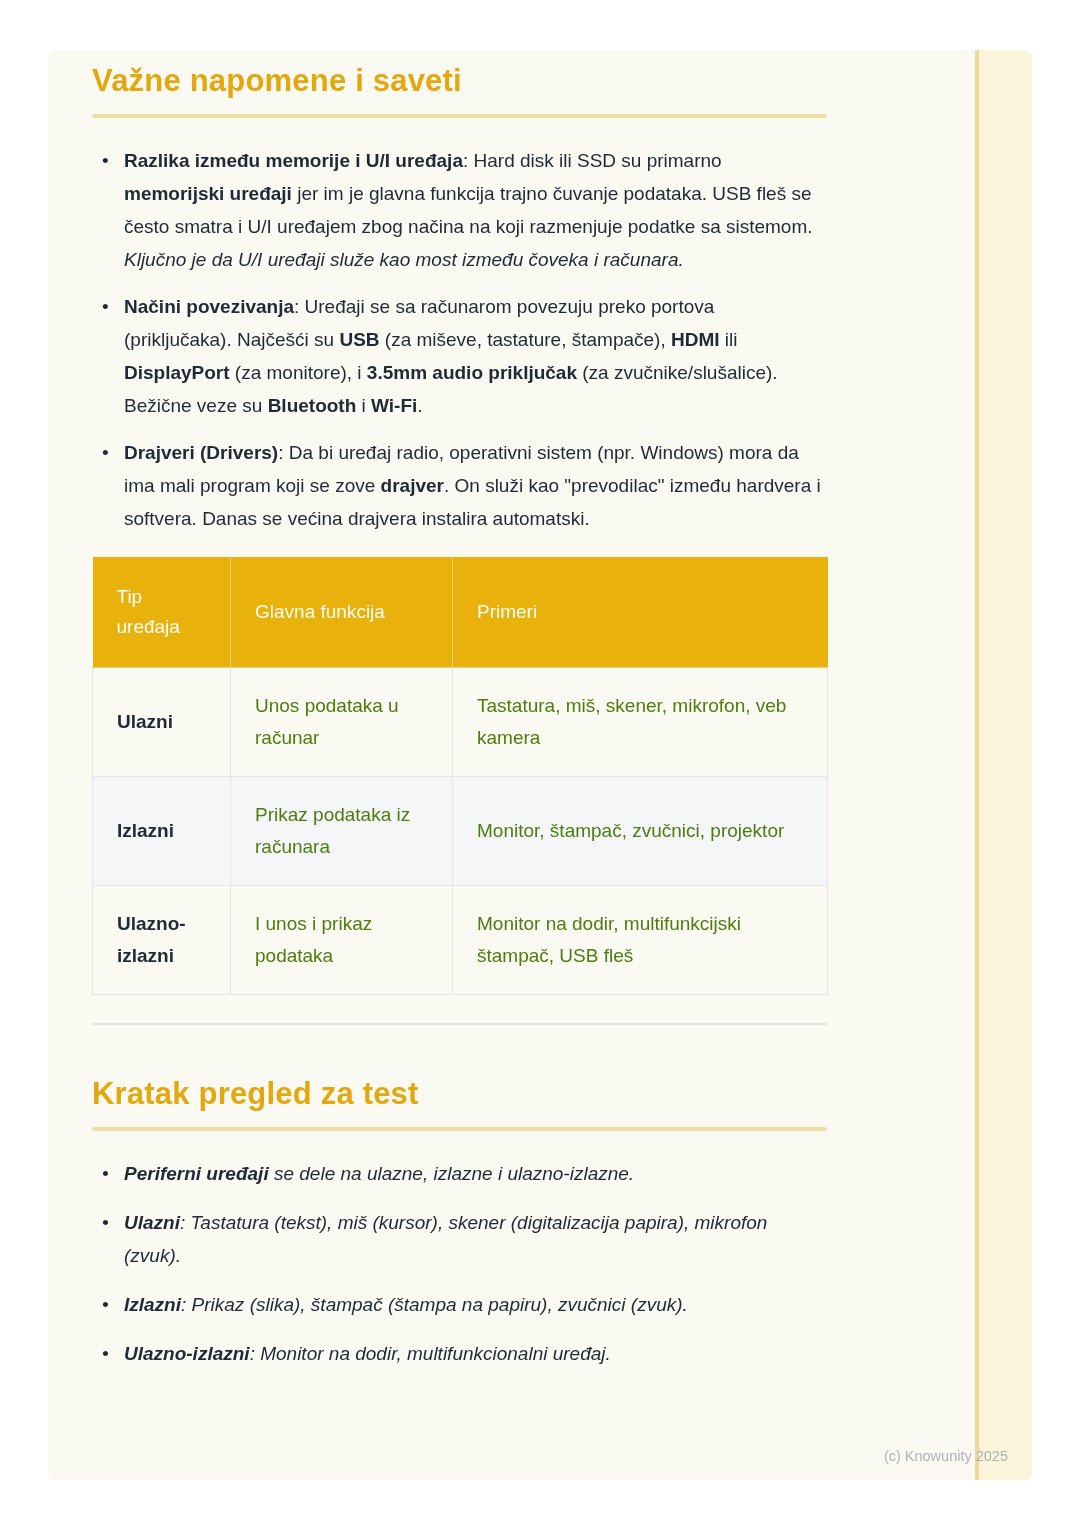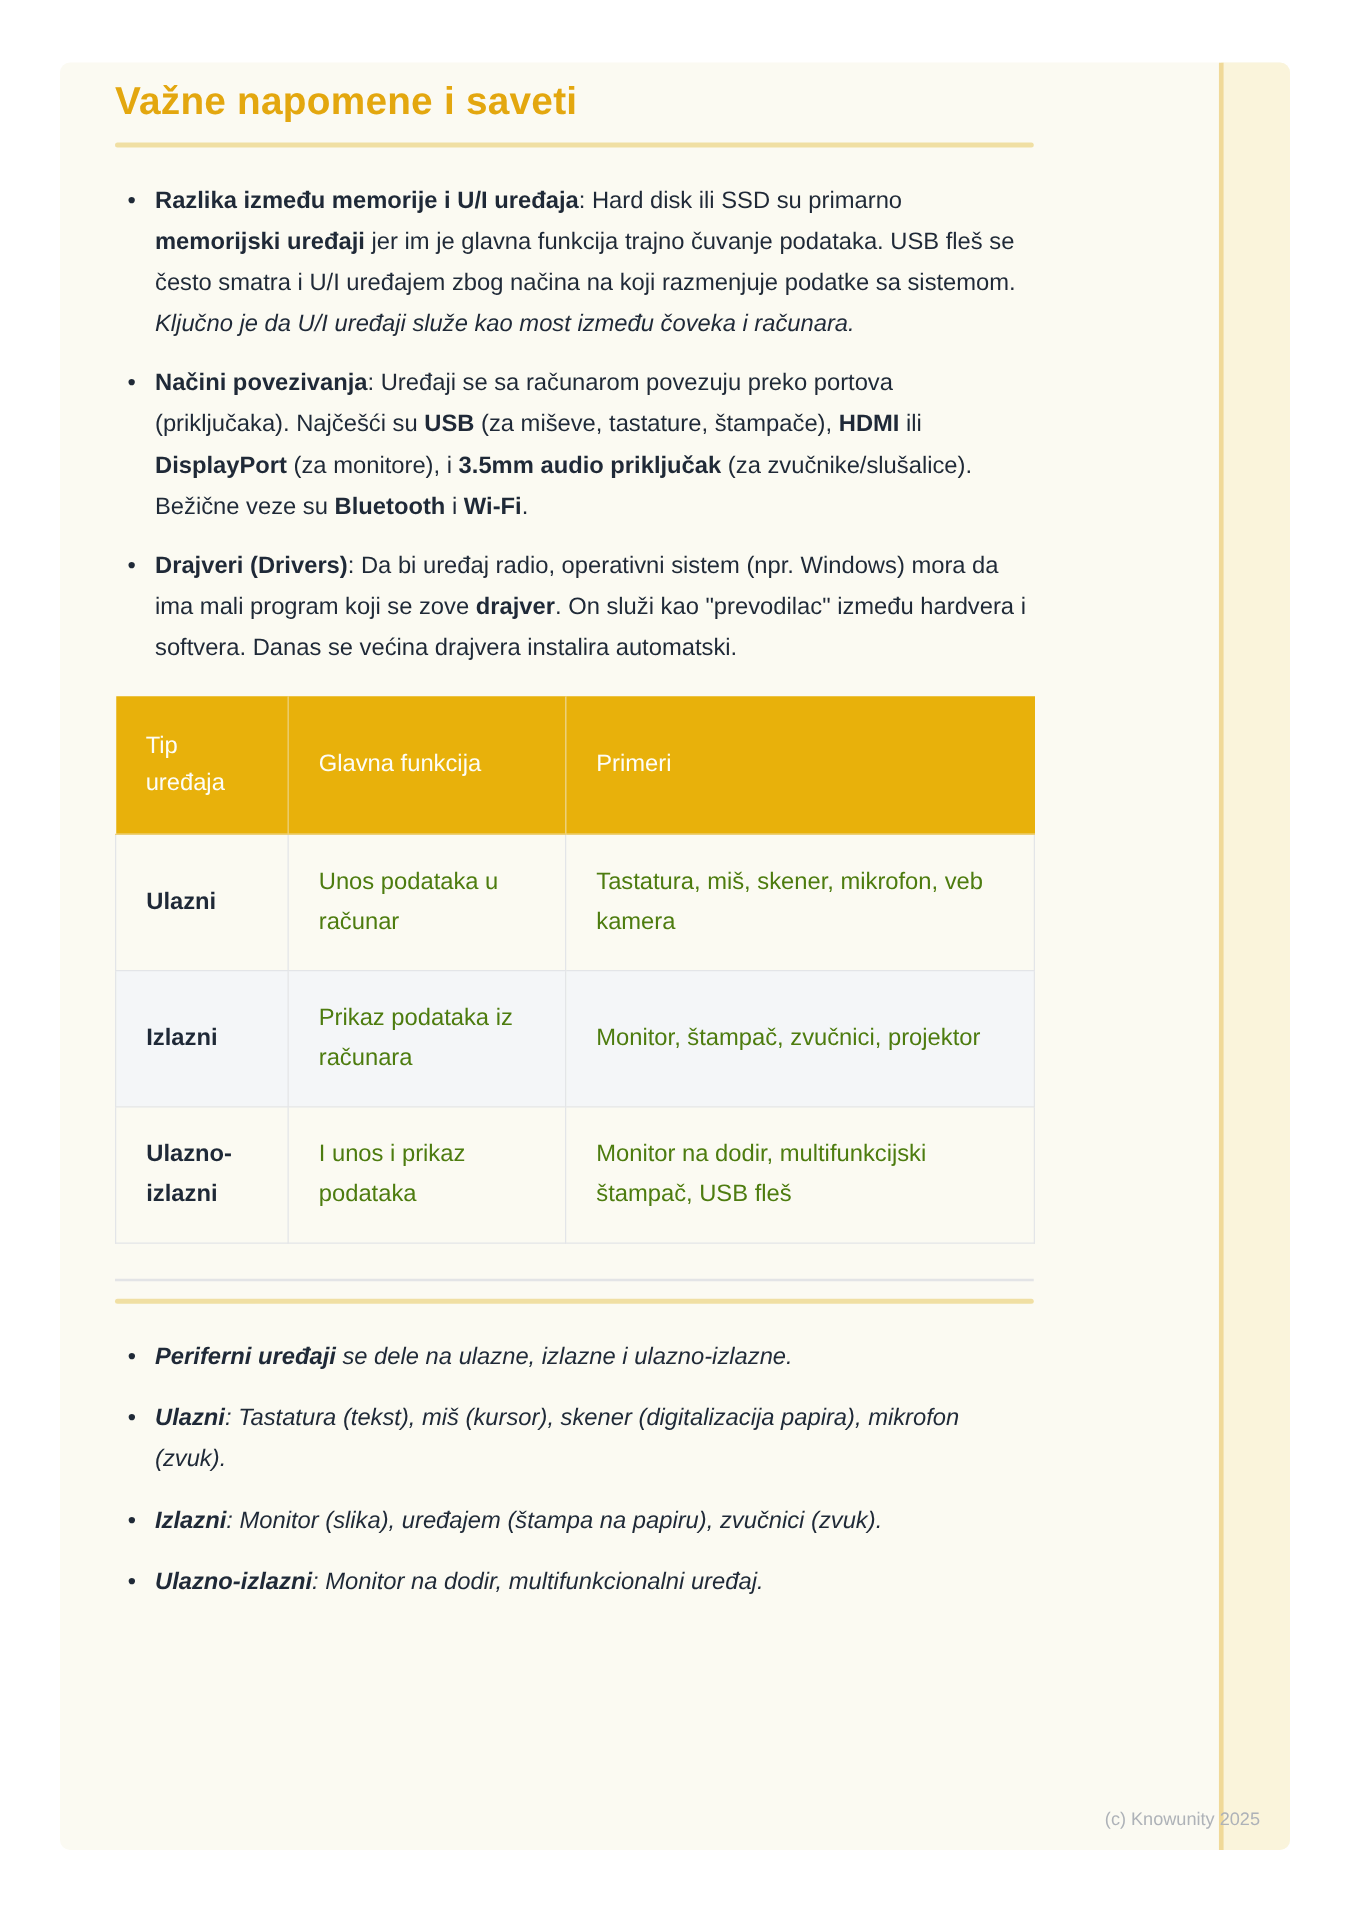--- a/index.html
+++ b/index.html
@@ -167,25 +167,26 @@
             <tr>
               <td class="rowhead">Ulazno-izlazni</td>
               <td>I unos i prikaz podataka</td>
               <td>Monitor na dodir, multifunkcijski štampač, USB fleš</td>
             </tr>
           </tbody>
       </table>
 
       <div class="divider"></div>
 
+      <h1 class="section-title second-title">Kratak pregled za test</h1>
       <div class="gold-rule"></div>
 
       <ul class="bullets compact">
           <li><span class="bold">Periferni uređaji</span><span class="normal"> se dele na ulazne, izlazne i ulazno-izlazne.</span></li>
           <li><span class="bold">Ulazni</span><span class="normal">: Tastatura (tekst), miš (kursor), skener (digitalizacija papira), mikrofon (zvuk).</span></li>
-          <li><span class="bold">Izlazni</span><span class="normal">: Monitor (slika), uređajem (štampa na papiru), zvučnici (zvuk).</span></li>
+          <li><span class="bold">Izlazni</span><span class="normal">: Prikaz (slika), štampač (štampa na papiru), zvučnici (zvuk).</span></li>
           <li><span class="bold">Ulazno-izlazni</span><span class="normal">: Monitor na dodir, multifunkcionalni uređaj.</span></li>
         </ul>
     </div>
 
     <div class="footer">(c) Knowunity 2025</div>
   </div>
 </div>
 
 </body></html>

